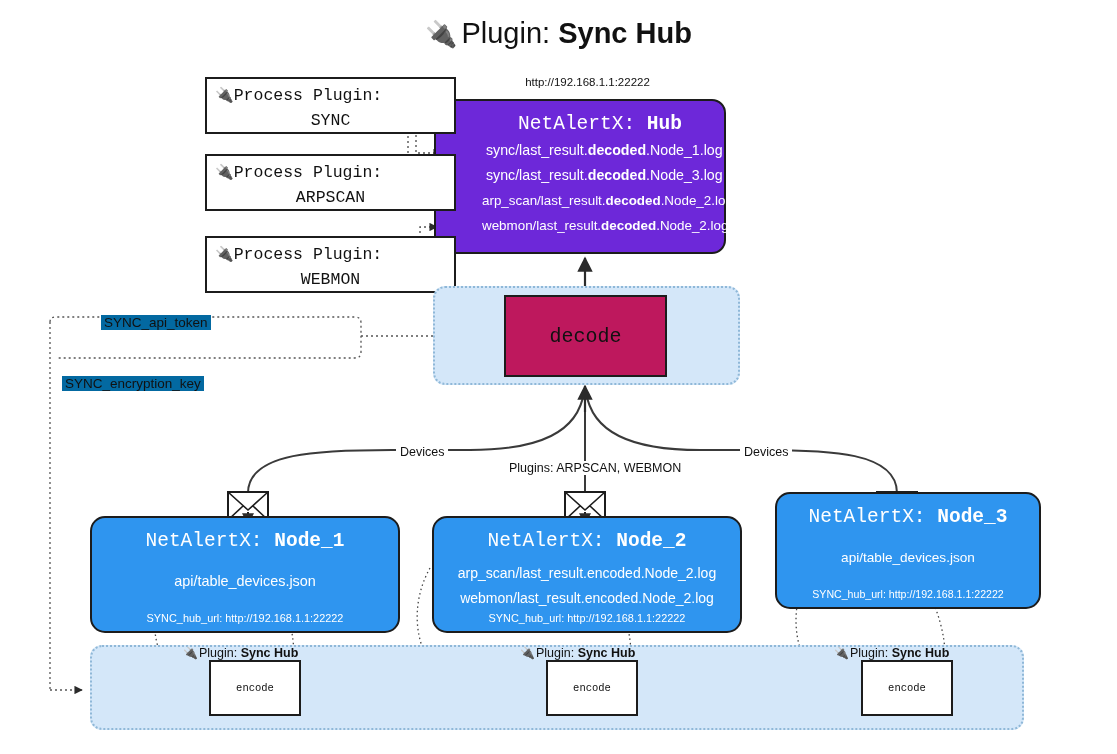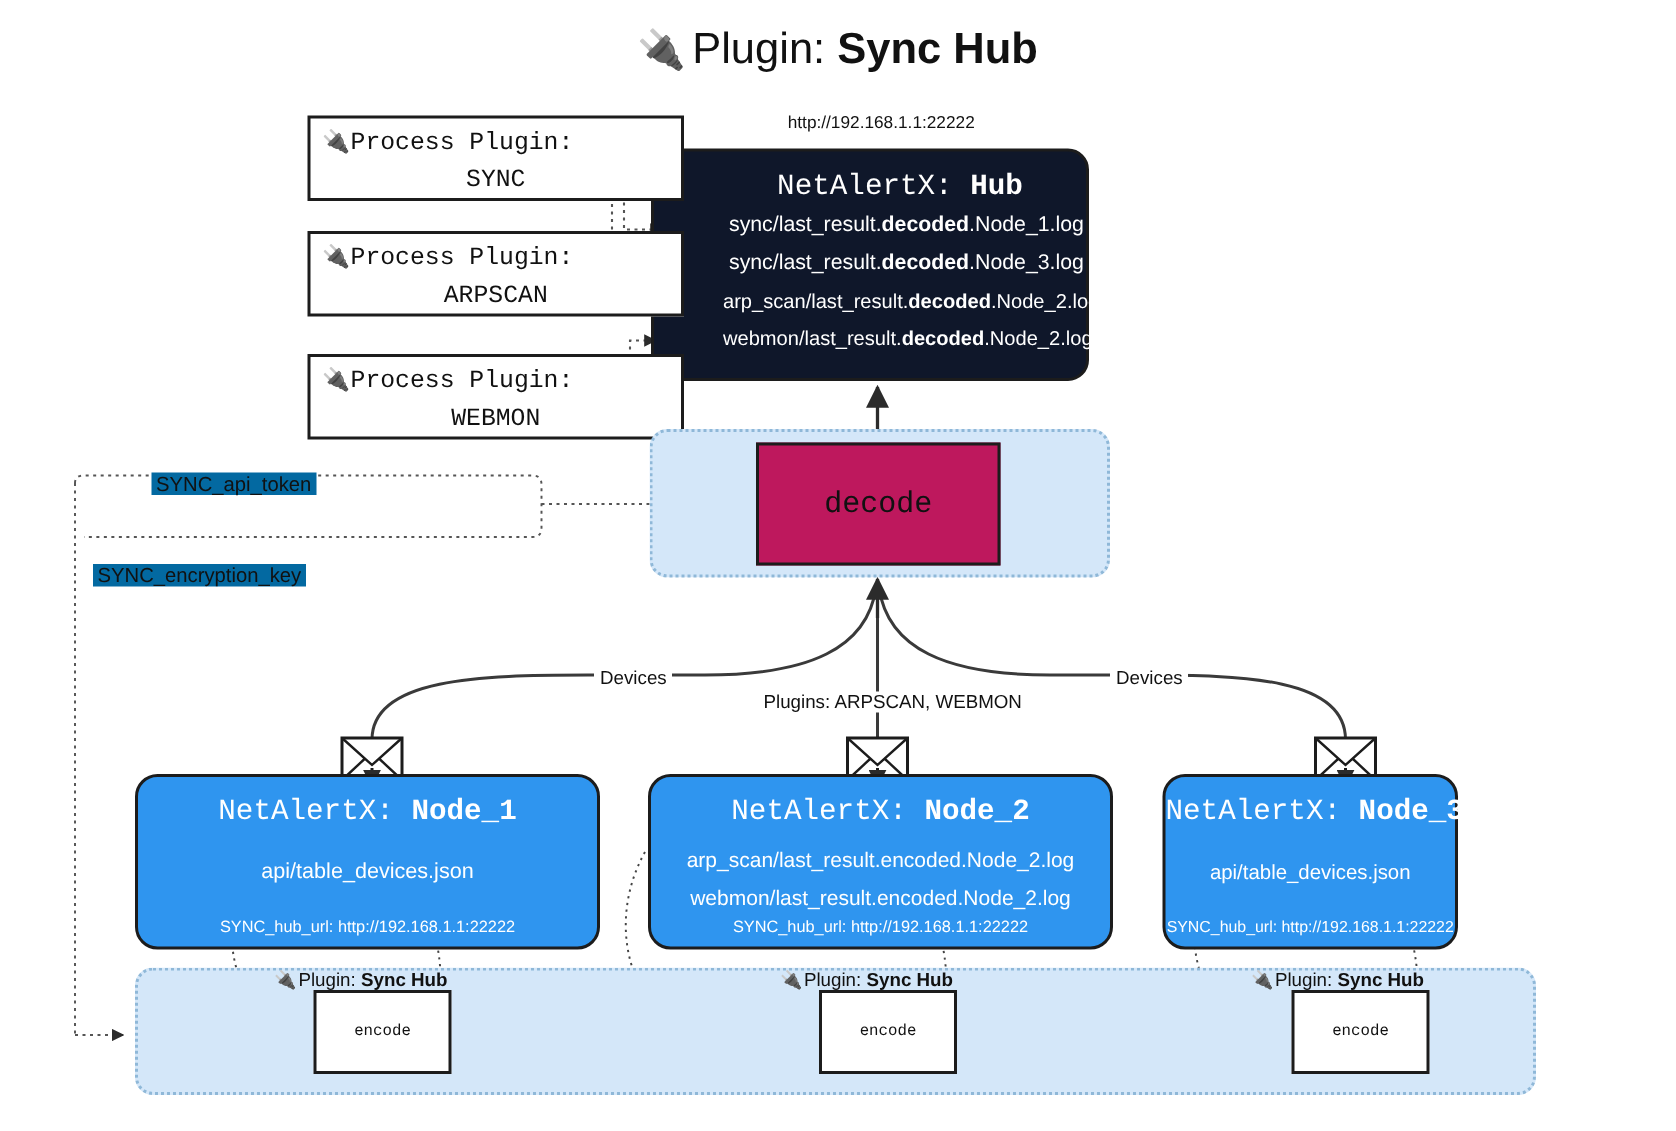--- a/index.html
+++ b/index.html
@@ -38,21 +38,21 @@
   
   #hub-url {
     left: 435px; top: 76px; width: 305px;
     text-align: center;
     font-size: 11.5px;
   }
 
   
   #hub-box {
     left: 434px; top: 99px; width: 292px; height: 155px;
-    background: #0f172a;
+    background: #6d28d9;
     border: 2.2px solid #1c1c1c;
     border-radius: 14px;
     color: #ffffff;
     padding-top: 9px;
     padding-left: 40px;
   }
   #hub-box .hub-title {
     font-family: "Liberation Mono", monospace;
     font-size: 19.5px;
     text-align: center;
@@ -152,21 +152,21 @@
   .node-box .node-foot {
     position: absolute;
     left: 0; bottom: 7px; width: 100%;
     text-align: center;
     font-size: 11.3px;
     color: #ffffff;
     white-space: nowrap;
   }
   #node1 { left: 90px;  top: 516px; width: 310px; height: 117px; }
   #node2 { left: 432px; top: 516px; width: 310px; height: 117px; }
-  #node3 { left: 775px; top: 516px; width: 197px; height: 117px; }
+  #node3 { left: 775px; top: 492px; width: 266px; height: 117px; }
   #node1 .stack { margin-top: 12px; }
   #node3 .stack { margin-top: 12px; }
   #node2 .stack { margin-top: 4px; }
   #node3 .node-line { font-size: 13.6px; }
   #node3 .node-foot { font-size: 10.6px; }
   #node2 .node-line { font-size: 14px; }
   #node2 .node-foot { font-size: 10.9px; }
   #node1 .node-foot { font-size: 10.9px; }
 
   

